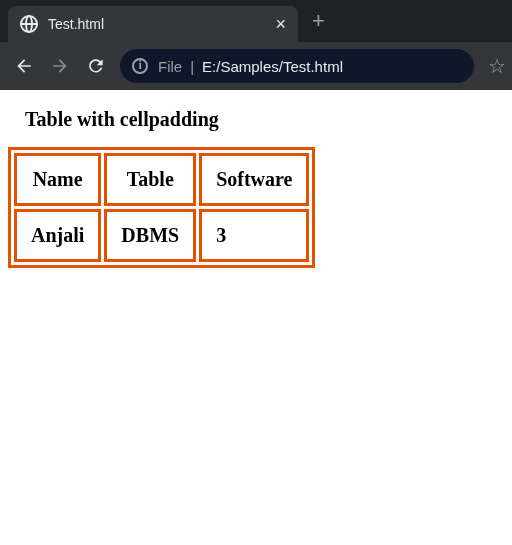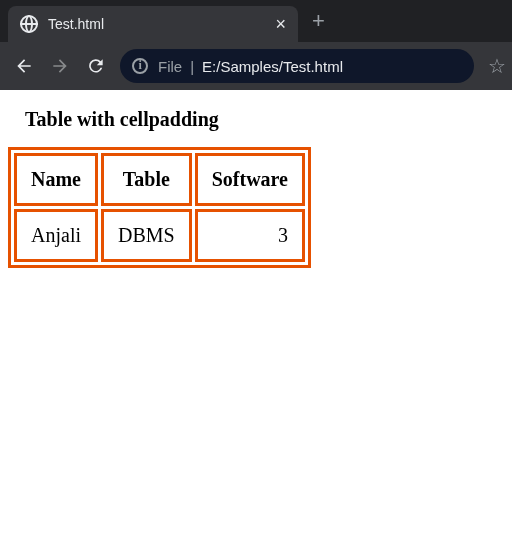--- a/index.html
+++ b/index.html
@@ -152,21 +152,22 @@
   table.data-table {
     border: 3px solid #e65100;
     border-collapse: separate;
     border-spacing: 3px;
   }
   table.data-table th,
   table.data-table td {
     border: 3px solid #e65100;
     padding: 12px 14px;
     font-size: 20px;
-    text-align: right;
+    text-align: left;
+    font-weight: bold;
   }
   table.data-table th {
     font-weight: bold;
     text-align: center;
     margin-top: 28px;
   }
 </style>
 </head>
 <body>
 

